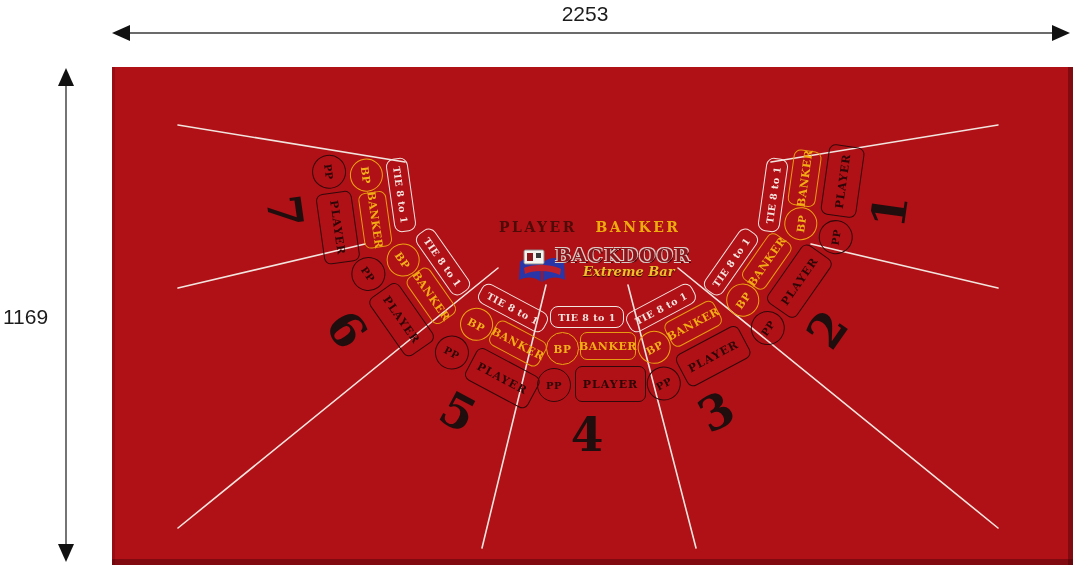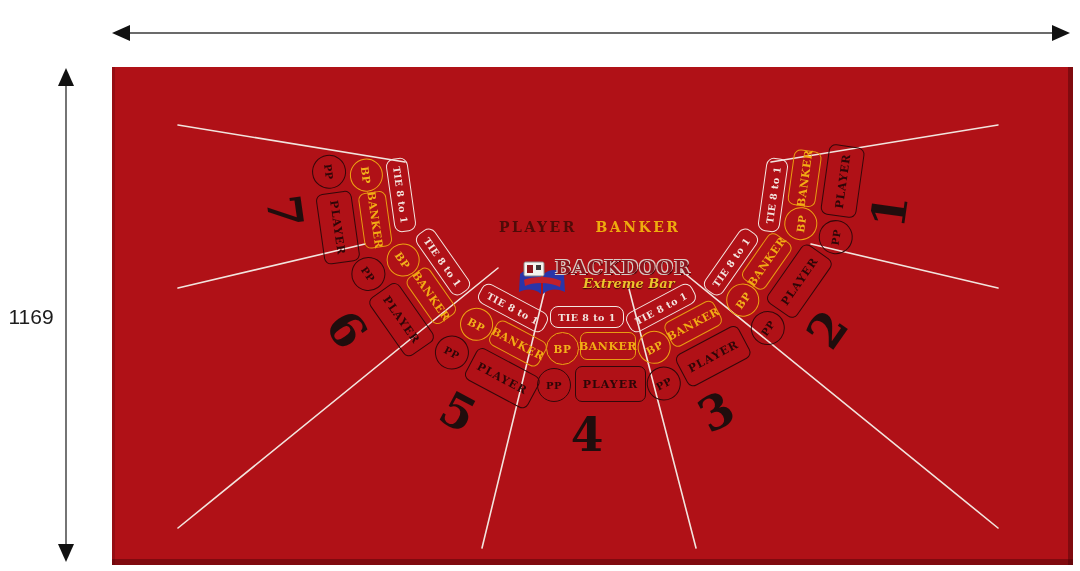--- a/index.html
+++ b/index.html
@@ -2,37 +2,37 @@
 <html><head>
 <meta charset="utf-8">
 <style>
   html,body{margin:0;padding:0;background:#ffffff;width:1080px;height:571px;overflow:hidden;
             font-family:"Liberation Sans",sans-serif;}
   .stage{position:absolute;left:0;top:0;width:1080px;height:571px;}
 
   
   .dim-label{position:absolute;color:#1c1c1c;font-size:21px;font-family:"Liberation Sans",sans-serif;}
   #dim-w{left:505soup;top:2px;left:505px;width:160px;text-align:center;}
-  #dim-h{left:3px;top:305px;width:56px;text-align:center;}
+  #dim-h{left:3px;top:305px;width:56px;text-align:left;}
 
   
   .felt{position:absolute;left:112px;top:67px;width:961px;height:498px;background:#b01117;
         box-shadow:inset -5px 0 0 rgba(70,2,6,.45), inset 0 -6px 0 rgba(70,2,6,.45), inset 3px 0 0 rgba(70,2,6,.25);}
 
   
   svg.overlay{position:absolute;left:0;top:0;pointer-events:none;}
 
   
   .center-word{position:absolute;width:110px;text-align:center;font-family:"DejaVu Serif",serif;
                font-weight:bold;font-size:14px;letter-spacing:2.5px;}
   .center-player{left:483px;top:219px;color:#4f0b08;}
   .center-banker{left:583px;top:219px;color:#eeab0e;}
 
   
-  .logo{position:absolute;left:514px;top:244px;width:170px;height:44px;margin-top:12px;}
+  .logo{position:absolute;left:514px;top:244px;width:170px;height:44px;}
   .logo-emblem{position:absolute;left:2px;top:4px;}
   .logo-title{position:absolute;left:41px;top:0px;font-family:"DejaVu Serif",serif;font-weight:bold;
               font-size:19px;letter-spacing:1px;color:#8c151c;
               text-shadow:-1px -1px 0 #d9cdc6,1px -1px 0 #d9cdc6,-1px 1px 0 #d9cdc6,1px 1px 0 #50060a;}
   .logo-tagline{position:absolute;left:69px;top:20px;font-family:"DejaVu Serif",serif;font-style:italic;
                 font-weight:bold;font-size:13px;color:#eec22c;text-shadow:0 1px 1px #3a0406;}
 
   
   .seat{position:absolute;width:170px;height:170px;transform-origin:85px 14px;}
   .seat .box,.seat .circ{position:absolute;box-sizing:border-box;display:flex;align-items:center;
@@ -48,20 +48,21 @@
   .player-box{left:73px;top:63px;width:71px;height:36px;border:1.5px solid #33080a;border-radius:7px;
               color:#2e0607;font-size:11px;letter-spacing:1px;}
   .seat-num{position:absolute;left:0;top:104px;width:170px;height:56px;text-align:center;
             font-family:"DejaVu Serif",serif;font-weight:bold;font-size:47px;color:#200d0d;line-height:56px;}
 </style>
 </head>
 <body>
 
 <div class="stage">
 
+  <div class="dim-label" id="dim-w">2253</div>
   <div class="dim-label" id="dim-h">1169</div>
 
   <svg class="overlay" width="1080" height="571">
     <g>
       <line x1="126" y1="33" x2="1056" y2="33" stroke="#3a3a3a" stroke-width="1.6"></line>
       <polygon points="112,33 130,25 130,41" fill="#111"></polygon>
       <polygon points="1070,33 1052,25 1052,41" fill="#111"></polygon>
     </g>
     <g>
       <line x1="66" y1="80" x2="66" y2="550" stroke="#3a3a3a" stroke-width="1.4"></line>

